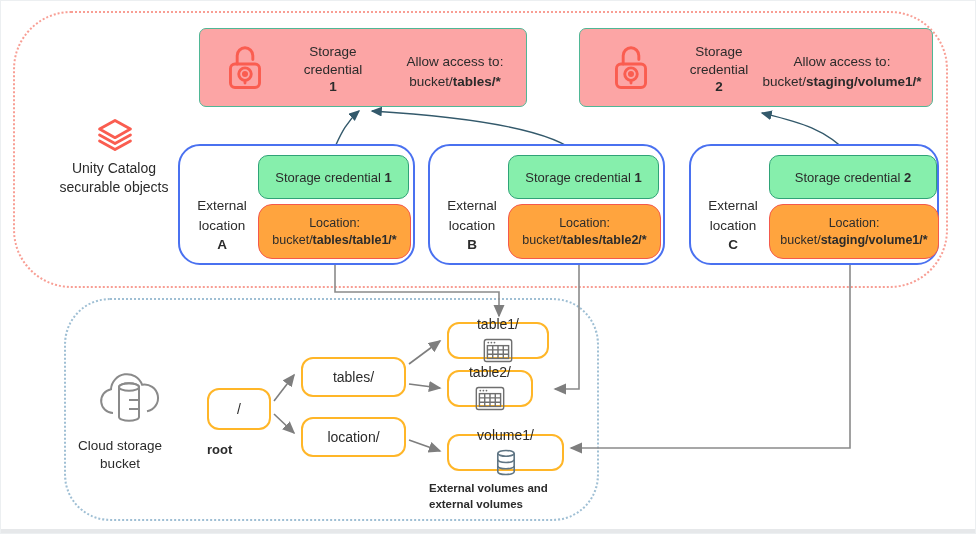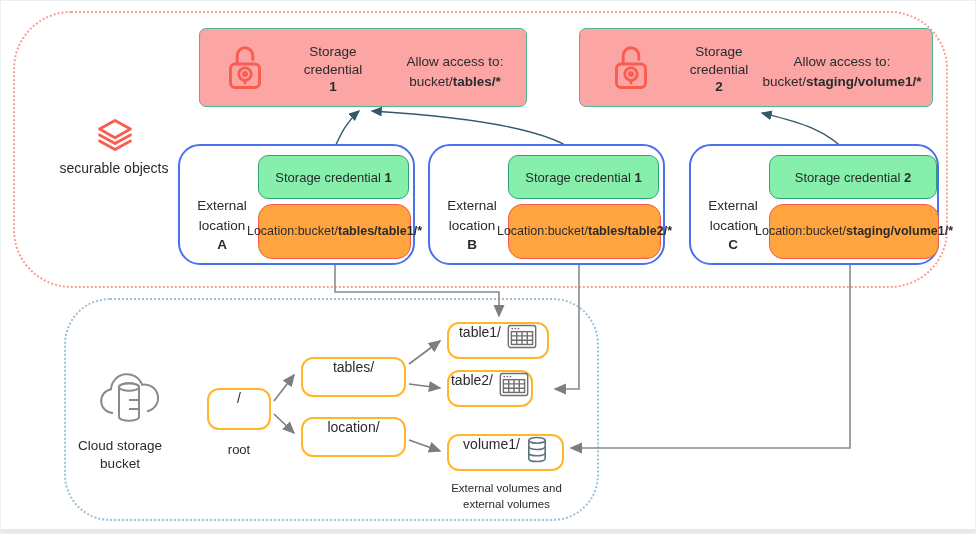--- a/index.html
+++ b/index.html
@@ -16,27 +16,27 @@
   
   .cred-card{background:#fca5a5;border:1.5px solid #4fb795;border-radius:7px;display:flex;align-items:center;}
   .cred-title{text-align:center;font-size:13.5px;line-height:1.3;}
   .cred-access{text-align:center;font-size:13.5px;line-height:1.45;flex:1;}
   
   .loc-card{background:#fff;border:2px solid #4a71f0;border-radius:22px;}
   .loc-label{position:absolute;text-align:center;font-size:13.5px;line-height:1.45;margin-top:23px;}
   .green-box{position:absolute;background:#86efac;border:1.5px solid #2fa377;border-radius:10px;
     display:flex;align-items:center;justify-content:center;font-size:13px;}
   .orange-box{position:absolute;background:#ffa43e;border:1.5px solid #f4594c;border-radius:14px;
-    display:flex;flex-direction:row;align-items:center;justify-content:center;
+    display:flex;flex-direction:column;align-items:center;justify-content:center;
     font-size:12.5px;line-height:1.35;text-align:center;}
   
   .node{background:#fff;border:2px solid #ffb628;border-radius:12px;display:flex;
-    justify-content:center;font-size:14px;gap:6px;}
+    align-items:center;justify-content:center;font-size:14px;gap:6px;flex-direction:column;}
   .side-label{text-align:center;font-size:13.5px;line-height:1.35;}
-  .caption{text-align:center;font-size:11.5px;line-height:1.4;color:#2b2b2b;}
+  .caption{font-size:11.5px;line-height:1.4;color:#2b2b2b;font-weight:bold;}
   #arrows{position:absolute;left:0;top:0;pointer-events:none;}
   .bottom-strip{left:0;top:528px;width:976px;height:6px;background:#e6e8ea;}
 </style>
 </head>
 <body>
 
 <div id="canvas">
 
   <div class="abs region-uc"></div>
   <div class="abs region-bucket"></div>
@@ -69,20 +69,21 @@
   <div class="abs" style="left:95px;top:116px;width:38px;height:38px;">
     <svg width="38" height="38" viewBox="0 0 32 30">
       <g fill="none" stroke="#fa5d50" stroke-width="2.4" stroke-linejoin="round" stroke-linecap="round">
         <path d="M16 2 L29 9.2 L16 16.4 L3 9.2 Z"></path>
         <path d="M3 14.2 L16 21.4 L29 14.2"></path>
         <path d="M3 19.2 L16 26.4 L29 19.2"></path>
       </g>
     </svg>
   </div>
   <div class="abs side-label" style="left:27px;top:158px;width:172px;font-size:14px;">
+    <div>Unity Catalog</div>
     <div>securable objects</div>
   </div>
 
   <div class="abs cred-card" style="left:198px;top:27px;width:328px;height:79px;">
     <span class="abs" style="left:26px;top:16px;">
       <svg width="38" height="47" viewBox="0 0 34 42">
         <g fill="none" stroke="#fa5d50" stroke-width="2.6" stroke-linecap="round" stroke-linejoin="round">
           <path d="M10 17 V9.5 a7 7 0 0 1 14 0 V13"></path>
           <rect x="4" y="17" width="26" height="21" rx="4"></rect>
           <circle cx="17" cy="26" r="5.6"></circle>

